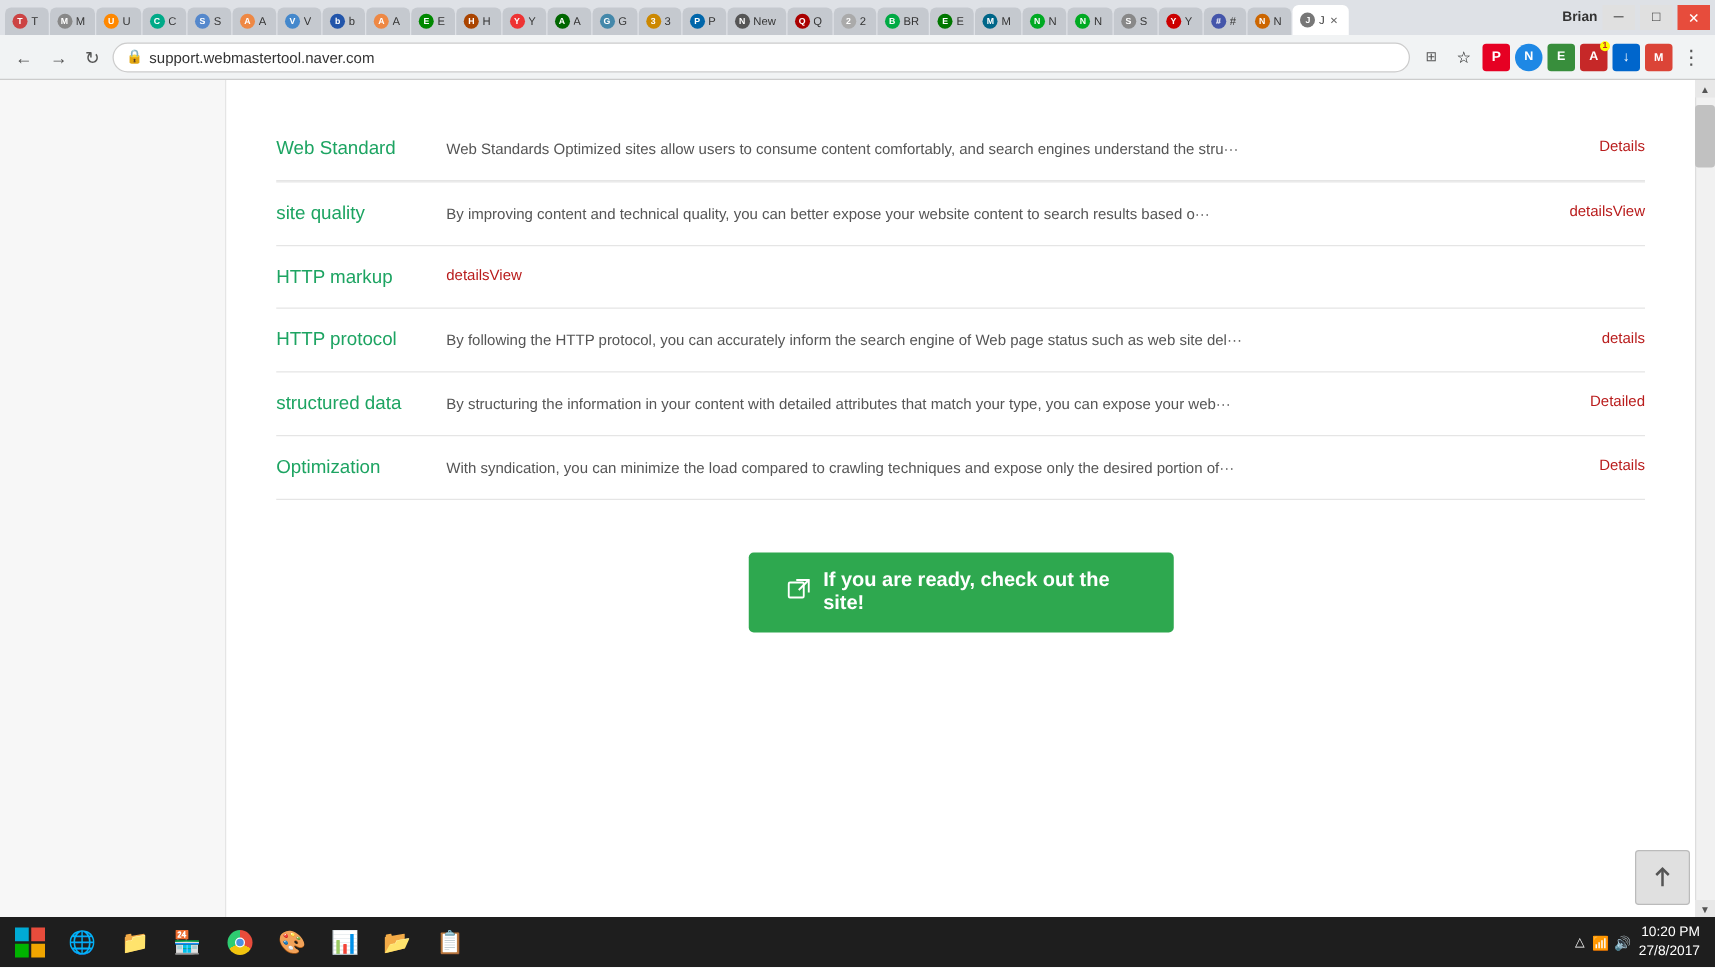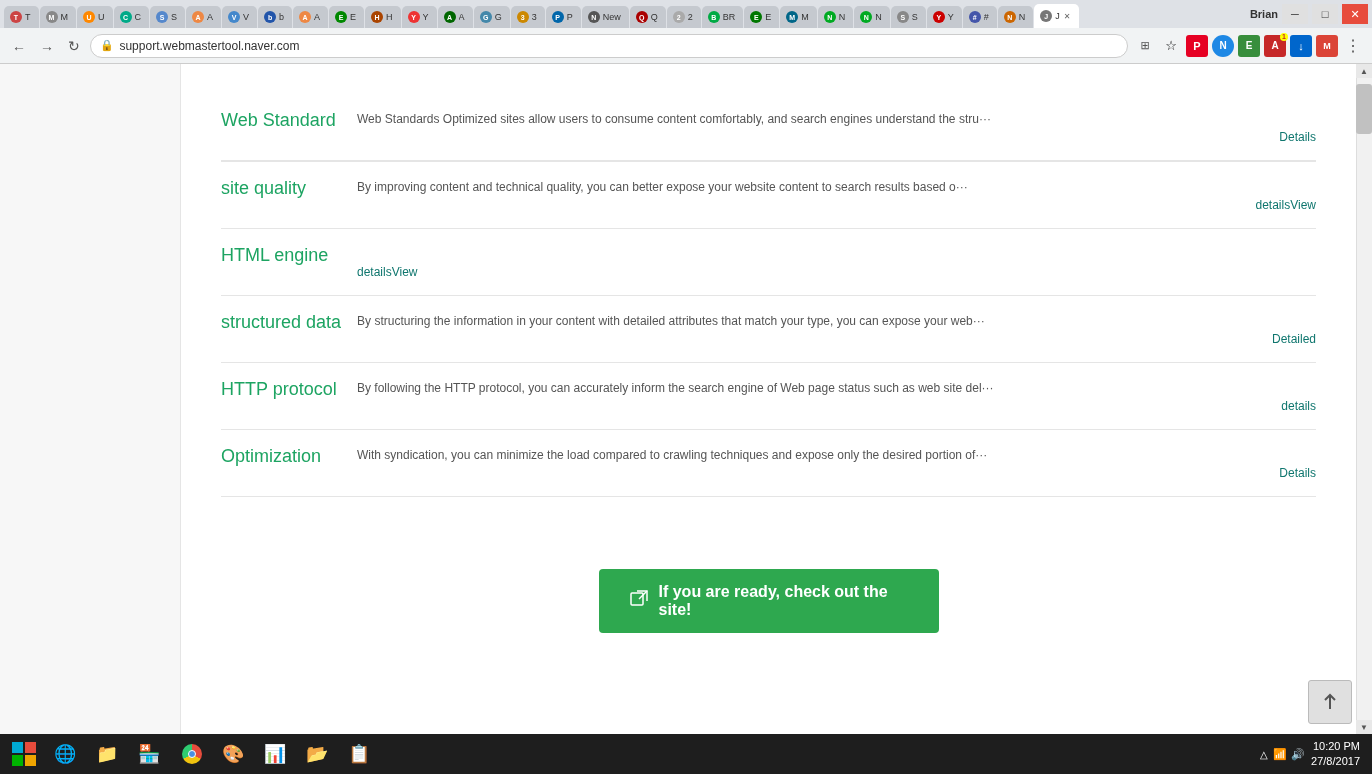--- a/index.html
+++ b/index.html
@@ -90,45 +90,44 @@
     .guide-item {
       border-bottom: 1px solid #e5e5e5;
       padding: 16px 0;
       display: flex;
       align-items: flex-start;
       gap: 16px;
     }
 
     .guide-item-link {
       color: #1da462;
-      font-size: 18px;
+      font-size: 15px;
       text-decoration: none;
       min-width: 120px;
       flex-shrink: 0;
       cursor: pointer;
     }
 
     .guide-item-desc {
       flex: 1;
       font-size: 12px;
       color: #555;
       line-height: 1.5;
       overflow: hidden;
       white-space: nowrap;
       text-overflow: ellipsis;
     }
 
     .guide-item-action {
-      color: #0f766e;
+      color: #b91c1c;
       font-size: 12px;
       text-decoration: none;
       cursor: pointer;
       white-space: nowrap;
       flex-shrink: 0;
-      margin-top: 20px;
     }
 
     .section-header {
       color: #1da462;
       font-size: 14px;
       font-weight: normal;
       padding: 14px 0 0 0;
       display: block;
     }
 
@@ -137,21 +136,21 @@
       align-items: center;
       justify-content: center;
       gap: 10px;
       background: #2ea84f;
       color: white;
       padding: 14px 30px;
       border-radius: 4px;
       font-size: 16px;
       font-weight: bold;
       cursor: pointer;
-      margin: 48px auto;
+      margin: 18px auto;
       width: 340px;
       text-decoration: none;
     }
 
     .check-btn-icon {
       font-size: 18px;
     }
 
     .frequently-asked-title {
       font-size: 24px;
@@ -469,34 +468,34 @@
 
       <div style="border-bottom: 1px solid #e5e5e5;"></div>
 
       <div class="guide-item">
         <a class="guide-item-link">site quality</a>
         <span class="guide-item-desc">By improving content and technical quality, you can better expose your website content to search results based o···</span>
         <a class="guide-item-action">detailsView</a>
       </div>
 
       <div class="guide-item">
-        <a class="guide-item-link">HTML engine</a>
+        <a class="guide-item-link">HTTP markup</a>
         <a class="guide-item-action">detailsView</a>
+      </div>
+
+      <div class="guide-item">
+        <a class="guide-item-link">HTTP protocol</a>
+        <span class="guide-item-desc">By following the HTTP protocol, you can accurately inform the search engine of Web page status such as web site del···</span>
+        <a class="guide-item-action">details</a>
       </div>
 
       <div class="guide-item">
         <a class="guide-item-link">structured data</a>
         <span class="guide-item-desc">By structuring the information in your content with detailed attributes that match your type, you can expose your web···</span>
         <a class="guide-item-action">Detailed</a>
-      </div>
-
-      <div class="guide-item">
-        <a class="guide-item-link">HTTP protocol</a>
-        <span class="guide-item-desc">By following the HTTP protocol, you can accurately inform the search engine of Web page status such as web site del···</span>
-        <a class="guide-item-action">details</a>
       </div>
 
       <div class="guide-item">
         <a class="guide-item-link">Optimization</a>
         <span class="guide-item-desc">With syndication, you can minimize the load compared to crawling techniques and expose only the desired portion of···</span>
         <a class="guide-item-action">Details</a>
       </div>
 
       <div style="display:flex;justify-content:center;margin:24px 0 20px;">
         <div class="check-btn">

